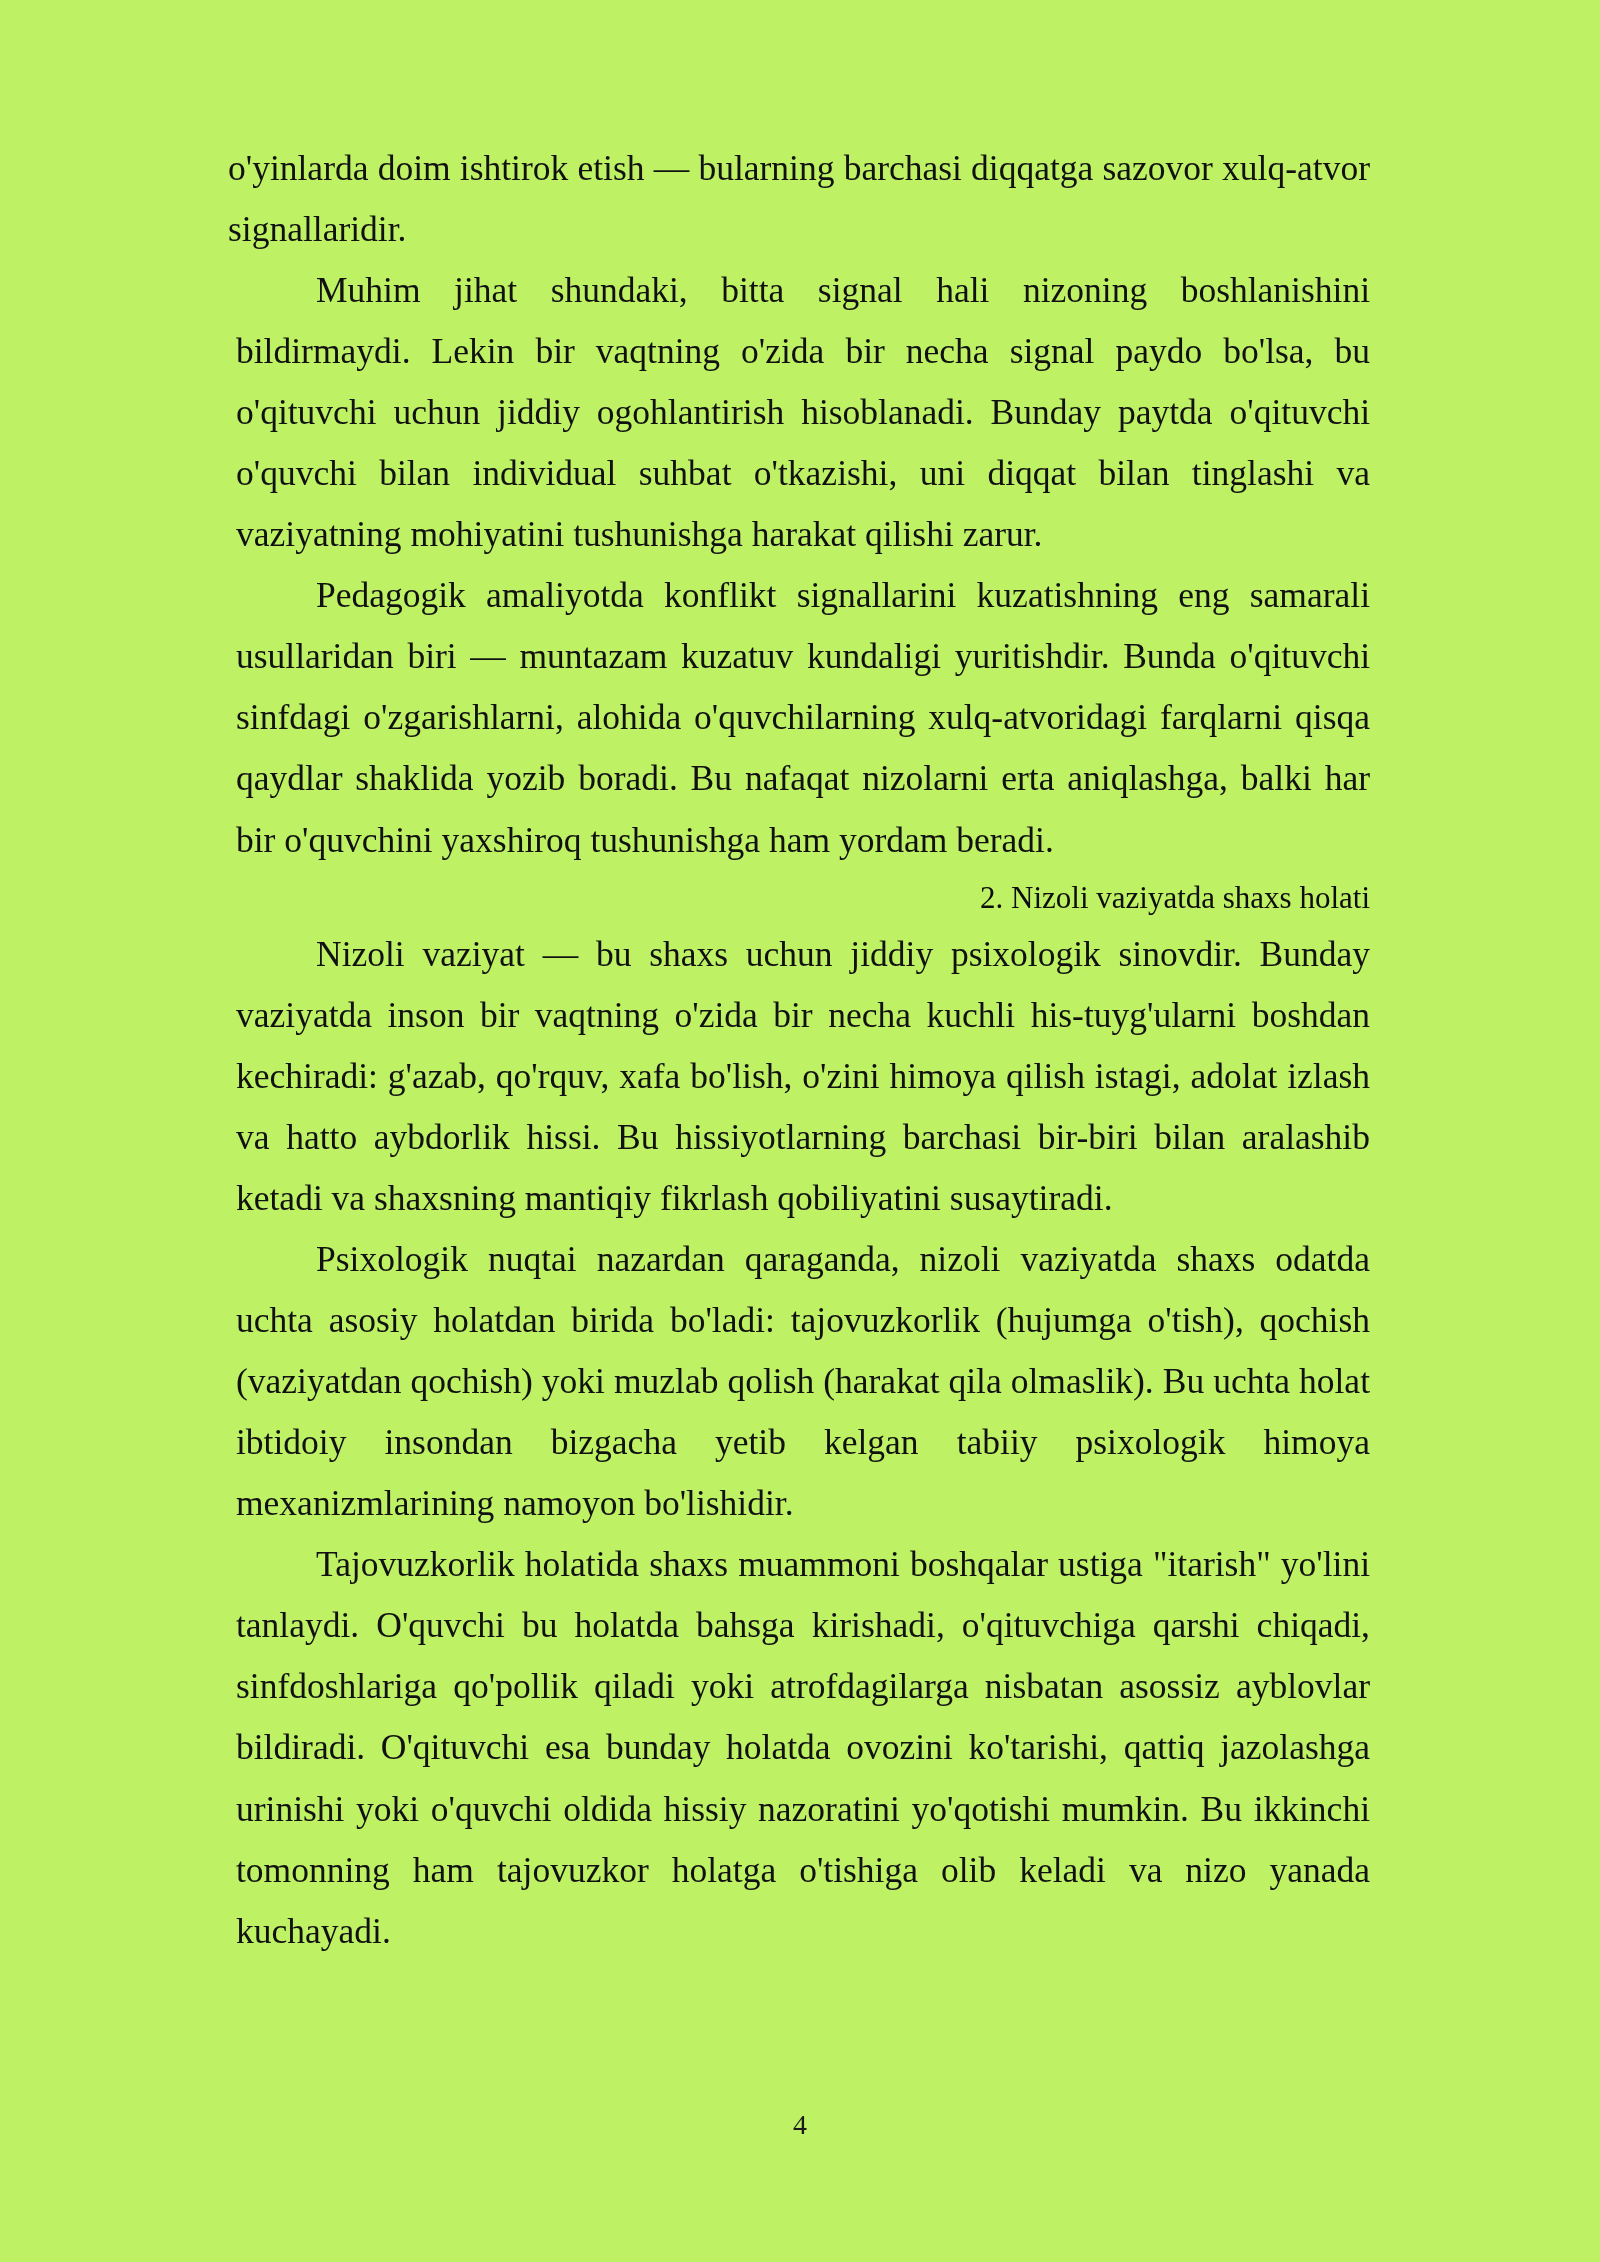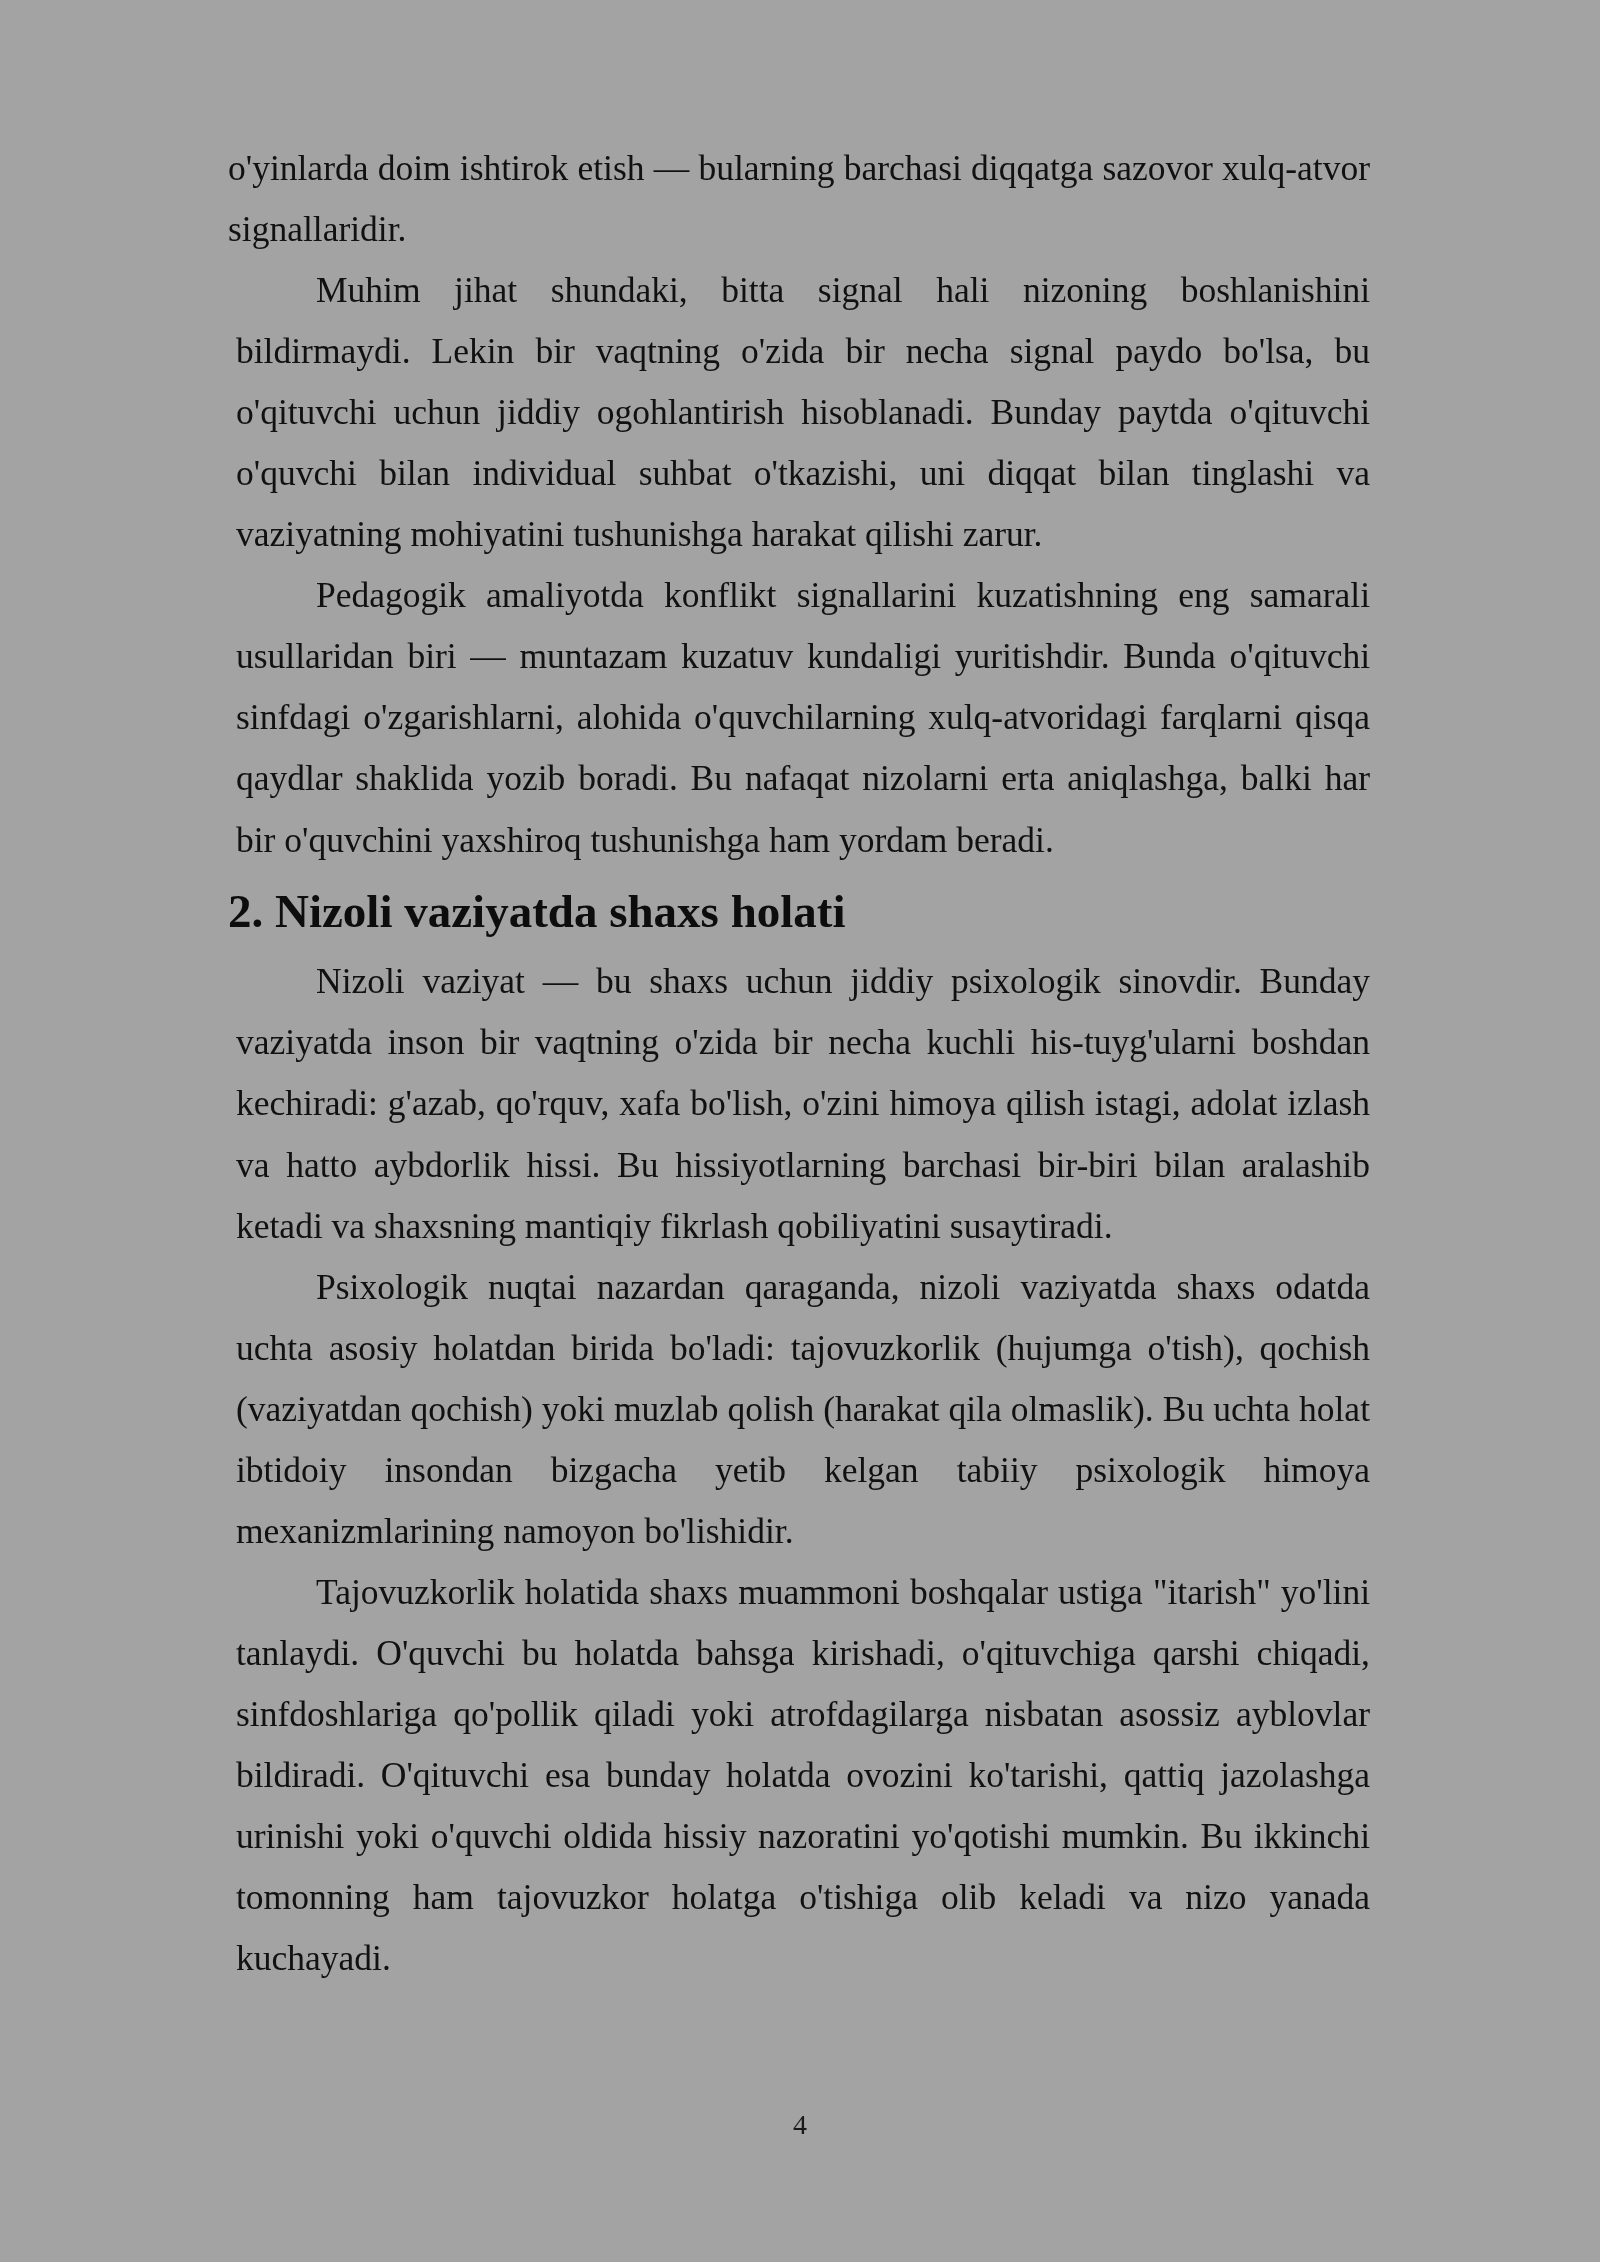--- a/index.html
+++ b/index.html
@@ -4,21 +4,21 @@
 <style>
   html, body {
     margin: 0;
     padding: 0;
     background: #ffffff;
   }
   .page {
     position: relative;
     width: 1600px;
     height: 2262px;
-    background: #a3a3a3;
+    background: #bef264;
     box-sizing: border-box;
     font-family: "Liberation Serif", "DejaVu Serif", serif;
     color: #0a0a0a;
     overflow: hidden;
   }
   .content {
     position: absolute;
     left: 228px;
     top: 138px;
     width: 1142px;
@@ -31,24 +31,24 @@
     text-justify: inter-word;
     color: #111111;
     -webkit-font-smoothing: antialiased;
   }
   p.indent {
     text-indent: 80px;
     margin-left: 8px;
   }
   h2.section-heading {
     margin: 0;
-    font-size: 47px;
+    font-size: 31px;
     line-height: 1.72;
-    font-weight: bold;
-    text-align: left;
+    font-weight: normal;
+    text-align: right;
     color: #0d0d0d;
   }
   .page-number {
     position: absolute;
     left: 0;
     right: 0;
     top: 2108px;
     text-align: center;
     font-size: 28px;
     line-height: 1.2;

